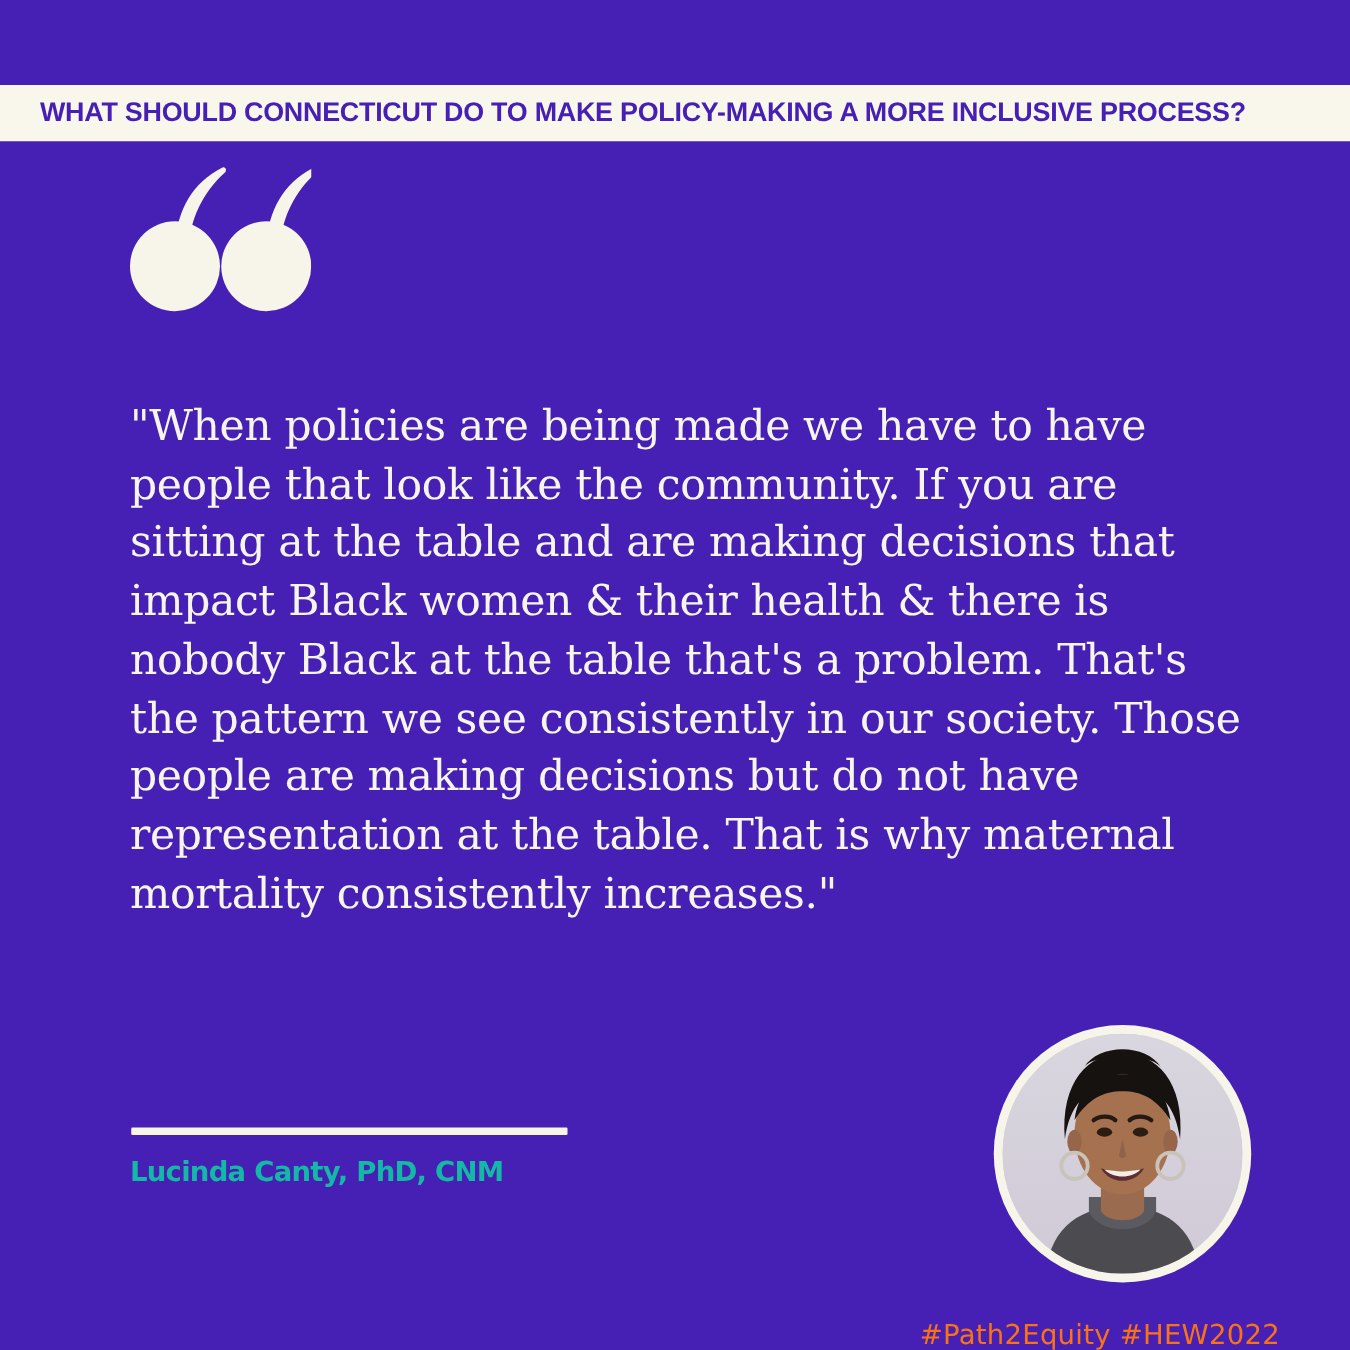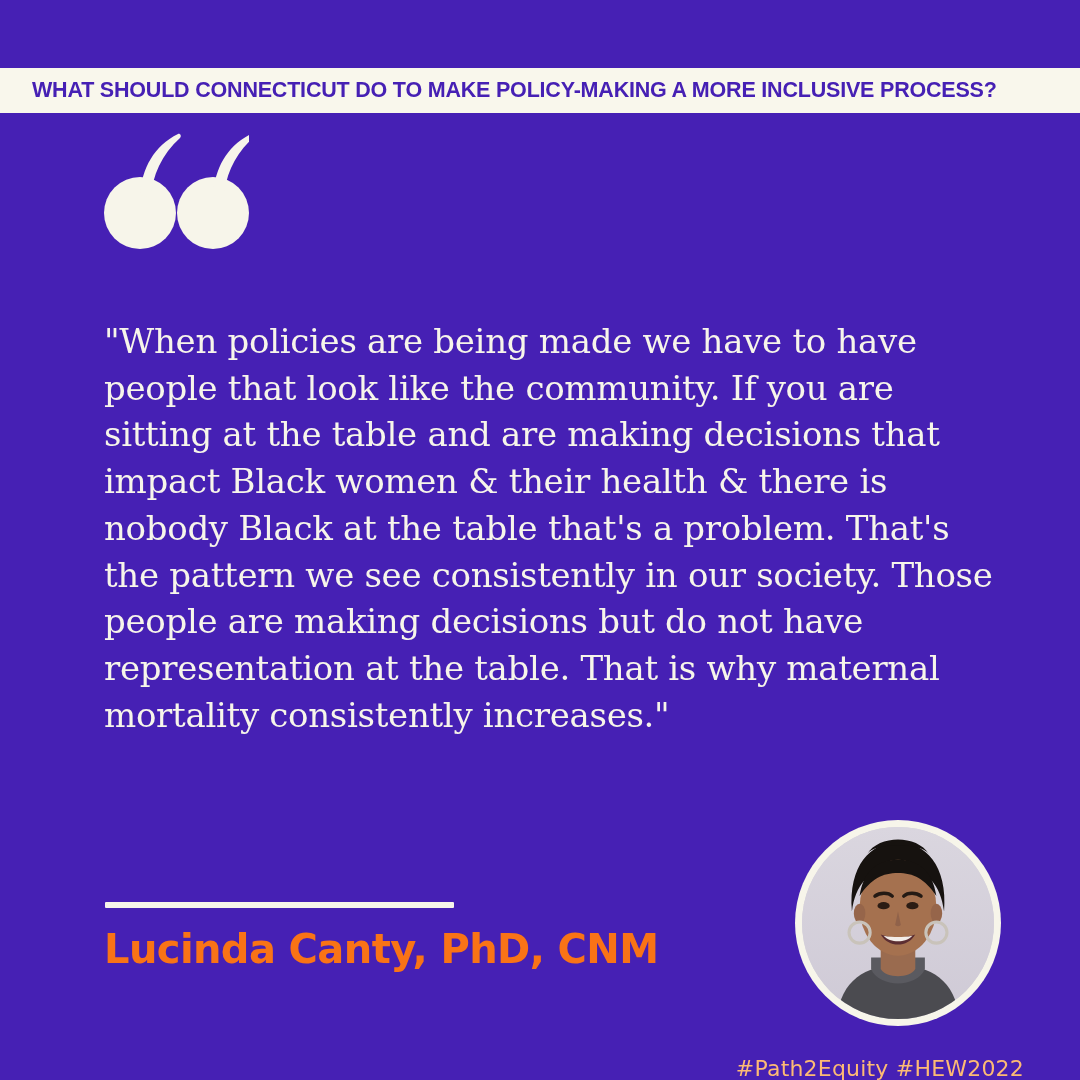--- a/index.html
+++ b/index.html
@@ -75,24 +75,24 @@
     top: 866px;
     width: 349px;
     height: 6px;
     background: #F7F5EA;
     border-radius: 1px;
   }
   .person-name {
     position: absolute;
     left: 104px;
     top: 890px;
-    color: #f97316;
+    color: #14b8a6;
     font-family: "DejaVu Sans", "Liberation Sans", sans-serif;
     font-weight: bold;
-    font-size: 40px;
+    font-size: 22px;
     letter-spacing: -0.6px;
     white-space: nowrap;
   }
   .person-role {
     position: absolute;
     left: 104px;
     top: 944px;
     color: #F7F5EA;
     font-family: "DejaVu Sans", "Liberation Sans", sans-serif;
     font-weight: bold;
@@ -121,21 +121,21 @@
     overflow: hidden;
     background: #D6D2DB;
   }
   .avatar-inner svg { display: block; width: 100%; height: 100%; }
 
   
   .hashtags {
     position: absolute;
     right: 56px;
     top: 1020px;
-    color: #fdba74;
+    color: #f97316;
     font-family: "DejaVu Sans", "Liberation Sans", sans-serif;
     font-size: 22px;
     letter-spacing: 0.2px;
     white-space: nowrap;
     text-align: right;
   }
 </style>
 </head>
 <body>
 

